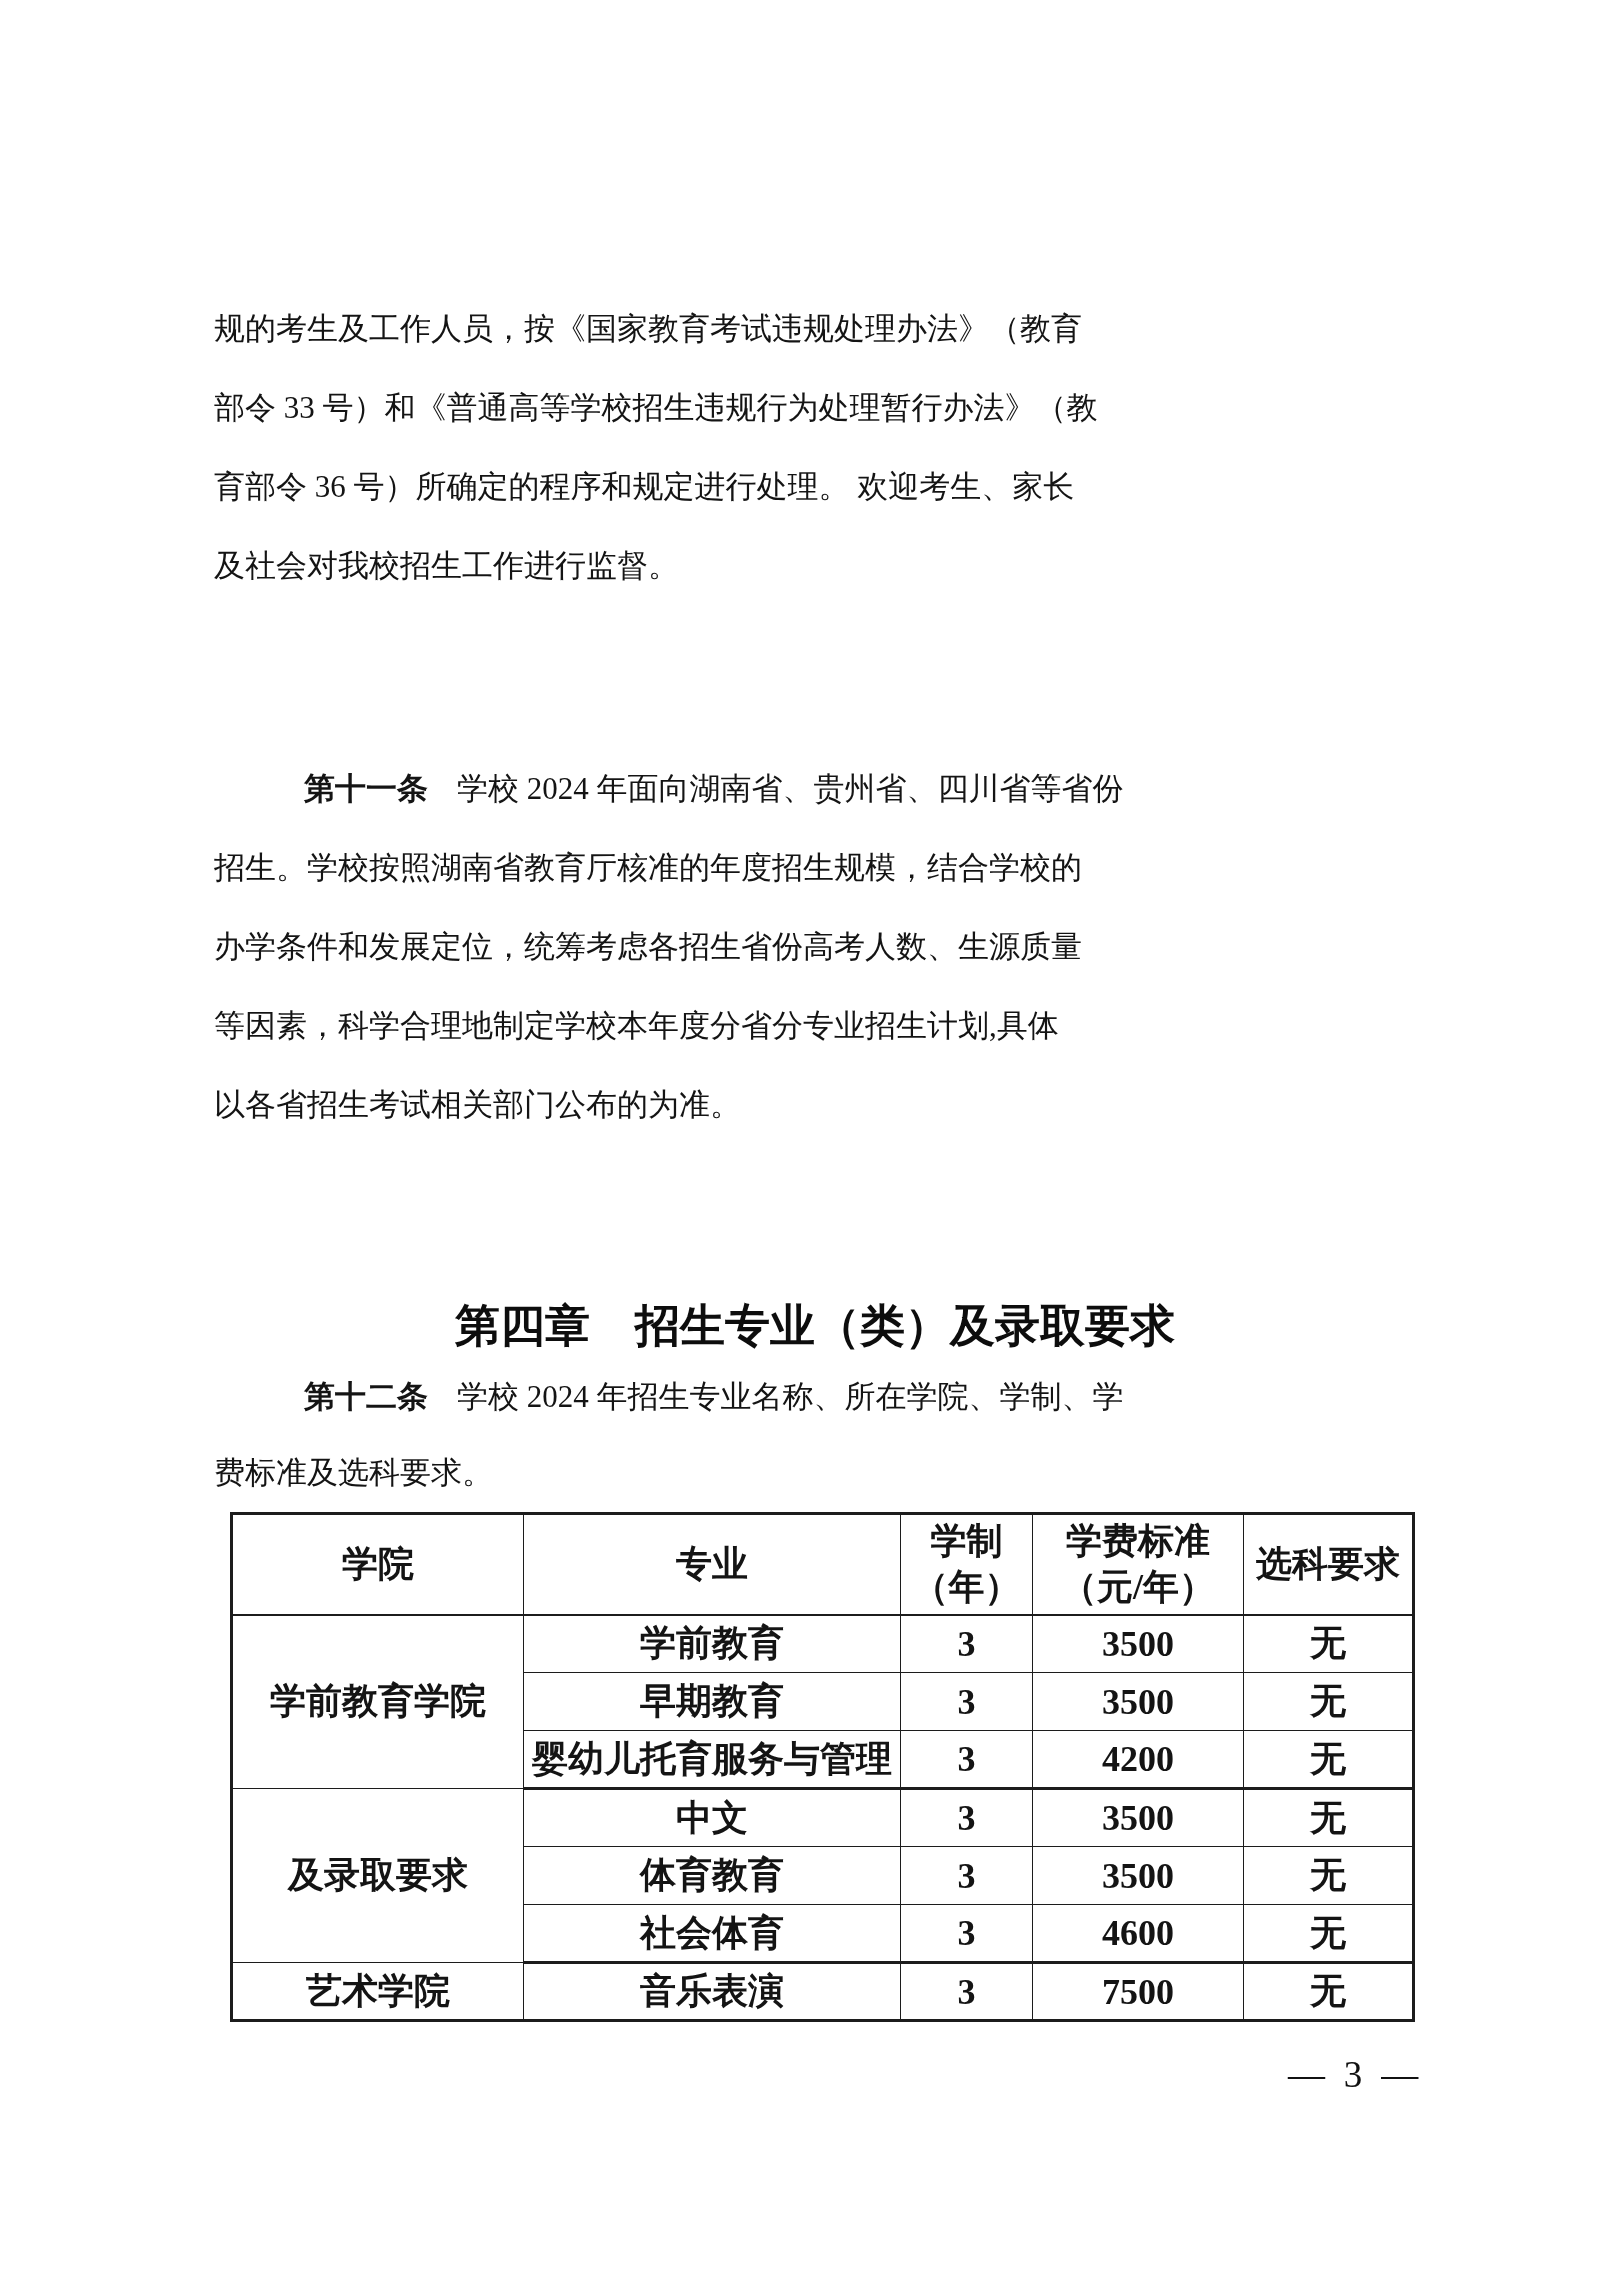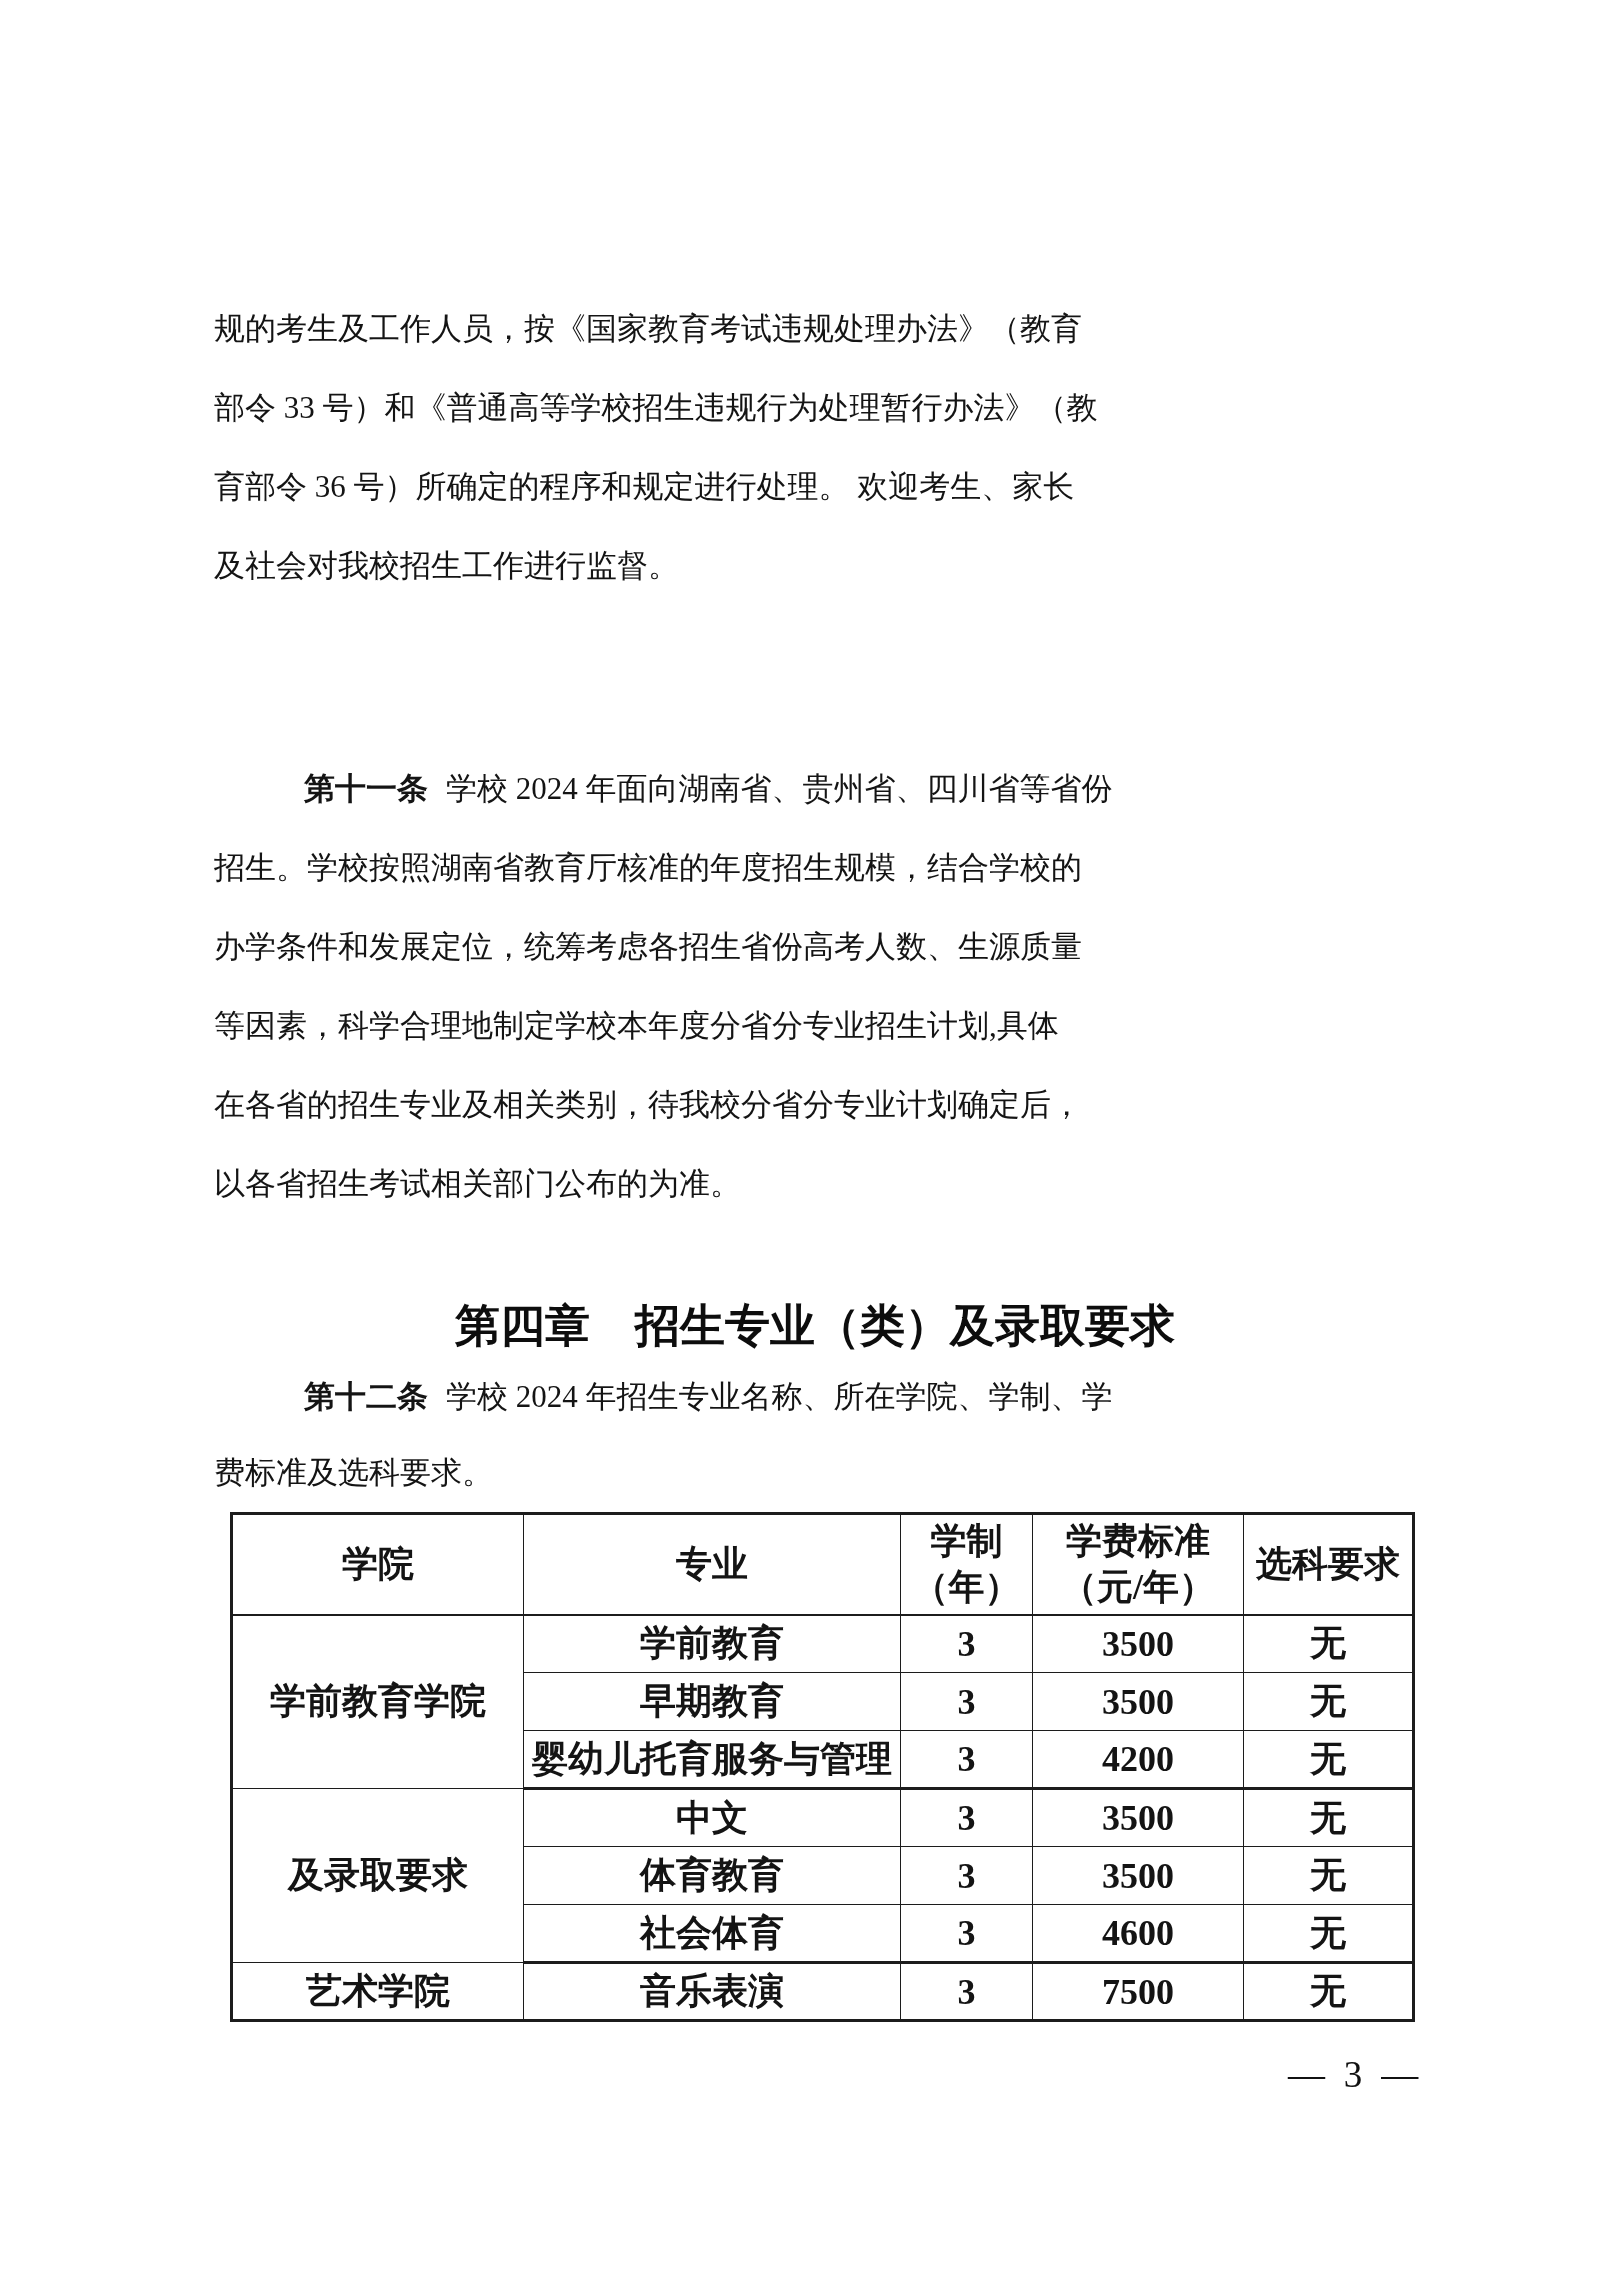--- a/index.html
+++ b/index.html
@@ -33,21 +33,21 @@
     height:79px;
     line-height:79px;
     text-align:center;
     font-family:"Liberation Sans", sans-serif;
     font-weight:700;
     font-size:45px;
     color:#0d0d0d;
   }
   .term{
     font-weight:700;
-    margin-right:18px;
+    margin-right:29px;
   }
   table.majors{
     position:absolute;
     left:230px;
     top:1512px;
     width:1181px;
     border-collapse:collapse;
     table-layout:fixed;
     border:3.2px solid #1c1c1c;
     font-size:36px;
@@ -95,21 +95,20 @@
     <div class="line">育部令 36 号）所确定的程序和规定进行处理。 欢迎考生、家长</div>
     <div class="line">及社会对我校招生工作进行监督。</div>
   </div>
 
 
   <div class="textblock" style="top:749px;">
     <div class="line indent"><span class="term">第十一条</span><span>学校 2024 年面向湖南省、贵州省、四川省等省份</span></div>
     <div class="line">招生。学校按照湖南省教育厅核准的年度招生规模，结合学校的</div>
     <div class="line">办学条件和发展定位，统筹考虑各招生省份高考人数、生源质量</div>
     <div class="line">等因素，科学合理地制定学校本年度分省分专业招生计划,具体</div>
-    <div class="line">在各省的招生专业及相关类别，待我校分省分专业计划确定后，</div>
     <div class="line">以各省招生考试相关部门公布的为准。</div>
   </div>
 
   <div class="chapter-heading" style="top:1286px;">第四章　招生专业（类）及录取要求</div>
 
   <div class="textblock" style="top:1359px;">
     <div class="line indent" style="line-height:76px;height:76px;"><span class="term">第十二条</span><span>学校 2024 年招生专业名称、所在学院、学制、学</span></div>
     <div class="line" style="line-height:76px;height:76px;">费标准及选科要求。</div>
   </div>
 

